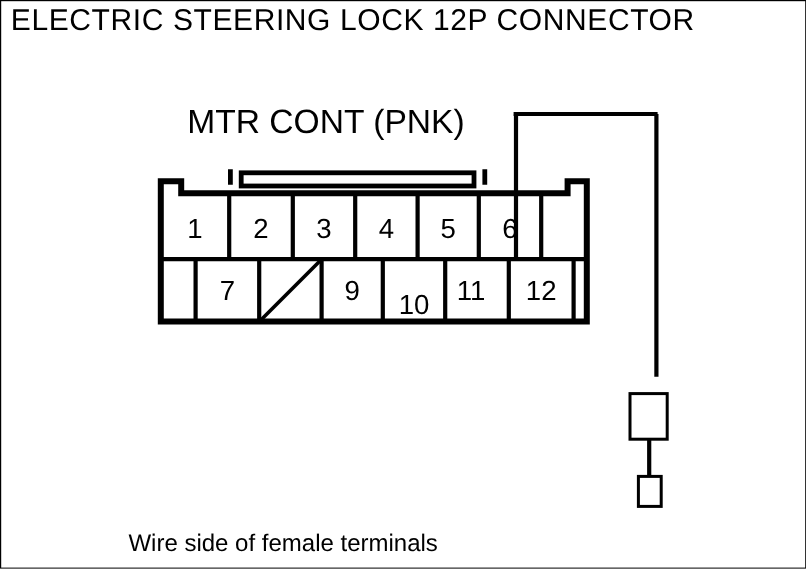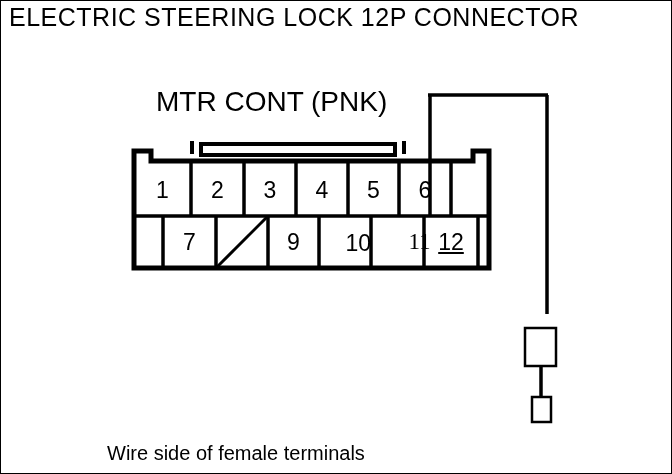--- a/index.html
+++ b/index.html
@@ -137,19 +137,19 @@
   <div class="pin-num" style="left:243px; top:176px; width:52px;">3</div>
   <div class="pin-num" style="left:295px; top:176px; width:52px;">4</div>
   <div class="pin-num" style="left:347px; top:176px; width:51px;">5</div>
   <div class="pin-num" style="left:398px; top:176px; width:52px;">6</div>
   <div class="pin-num" style="left:450px; top:176px; width:38px;"></div>
 
   <div class="pin-num" style="left:133px; top:228px; width:29px;"></div>
   <div class="pin-num" style="left:162px; top:228px; width:53px;">7</div>
   <div class="pin-num" style="left:215px; top:228px; width:52px;"></div>
   <div class="pin-num" style="left:267px; top:228px; width:51px;">9</div>
-  <div class="pin-num" style="left:318px; top:229px; width:52px;text-align:right;">10</div>
-  <div class="pin-num" style="left:392px; top:228px; width:53px;font-family:Liberation Serif, serif;">11</div>
-  <div class="pin-num" style="left:423px; top:228px; width:54px;text-decoration:underline;">12</div>
+  <div class="pin-num" style="left:318px; top:240px; width:52px;">10</div>
+  <div class="pin-num" style="left:365px; top:228px; width:53px;">11</div>
+  <div class="pin-num" style="left:423px; top:228px; width:54px;">12</div>
 
   <div class="txt" id="caption">Wire side of female terminals</div>
 
 </div>
 
 </body></html>

